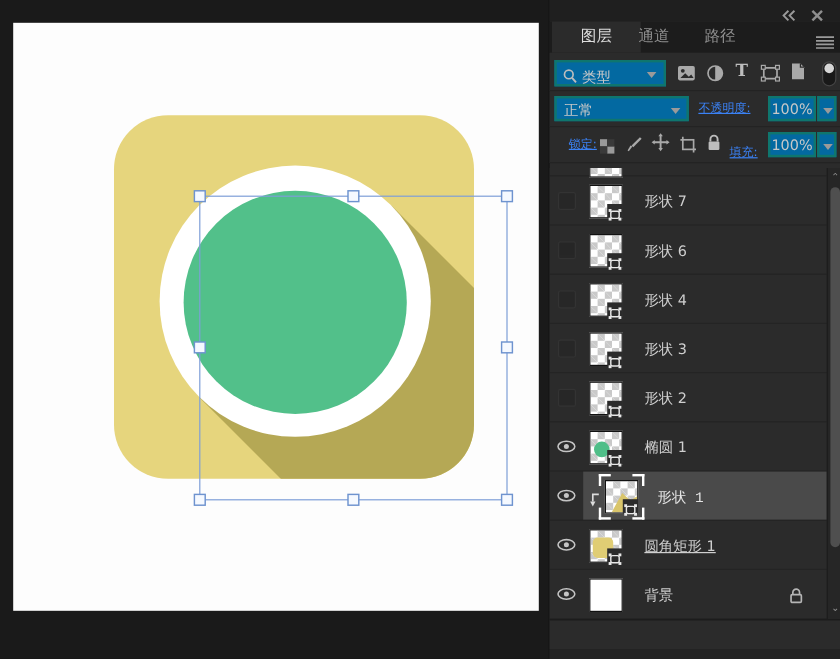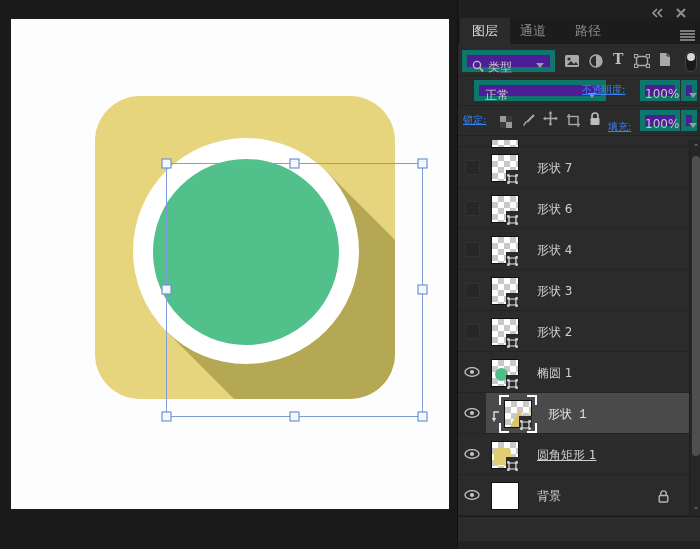--- a/index.html
+++ b/index.html
@@ -6,24 +6,24 @@
     font-family:"DejaVu Sans",sans-serif;-webkit-font-smoothing:antialiased;}
   .abs{position:absolute;}
   
   #canvas-area{left:0;top:0;width:457px;height:549px;background:#1a1a1a;}
   #doc{left:11px;top:19px;width:438px;height:490px;background:#fdfdfd;}
   #doc svg{display:block;}
   
   #panel{left:457px;top:0;width:243px;height:549px;background:#2b2b2b;border-left:1px solid #101010;box-sizing:border-box;}
   #panel-top{left:0;top:0;width:243px;height:18px;background:#1f1f1f;}
   #tabbar{left:0;top:18px;width:243px;height:26px;background:#1c1c1c;}
-  .tab{position:absolute;top:0;height:26px;line-height:26px;padding:0 12px;font-size:13px;color:#8f8f8f;}
+  .tab{position:absolute;top:0;height:26px;line-height:26px;padding:0 24px;font-size:13px;color:#8f8f8f;}
   .tab.active{background:#2b2b2b;color:#dedede;}
   .ctl-row{left:0;width:243px;background:#2b2b2b;border-bottom:1px solid #232323;box-sizing:border-box;}
-  .field{position:absolute;background:#4c1d95;border:5px solid #0f766e;box-sizing:border-box;color:#c8c8c8;font-size:12px;}
+  .field{position:absolute;background:#0369a1;border:2px solid #0f766e;box-sizing:border-box;color:#c8c8c8;font-size:12px;}
   .chev{position:absolute;width:0;height:0;border-left:4px solid transparent;border-right:4px solid transparent;border-top:5px solid #9a9a9a;}
   .lbl{position:absolute;color:#3b82f6;font-size:10px;white-space:nowrap;text-decoration:underline;}
   .fbtn{position:absolute;color:#b5b5b5;}
   
   #layer-list{left:0;top:140px;width:243px;height:376px;background:#2b2b2b;overflow:hidden;}
   .row{position:absolute;left:0;width:231px;height:41px;border-bottom:1px solid #242424;box-sizing:border-box;}
   .row .hl{position:absolute;left:28px;top:0;right:0;bottom:0;}
   .row.selected .hl{background:#4a4a4a;}
   .eyecell{position:absolute;left:0;top:0;width:28px;height:40px;display:flex;align-items:center;justify-content:center;}
   .hiddenbox{width:13px;height:13px;border:1px solid #3a3a3a;background:#242424;opacity:.55;border-radius:2px;}
@@ -157,35 +157,35 @@
           <path d="M1 1 H8 L11 4 V14 H1 Z" fill="#a9a9a9"></path>
           <path d="M8 1 V4 H11" fill="none" stroke="#2b2b2b" stroke-width="1"></path>
         </svg>
     </span>
     <span id="filter-toggle">
         <span class="knob"></span>
       </span>
   </div>
 
   <div class="abs ctl-row" style="top:76px;height:30px;">
-    <div class="field" style="left:16px;top:4px;width:132px;height:21px;line-height:19px;text-align:right;">
+    <div class="field" style="left:4px;top:4px;width:112px;height:21px;line-height:19px;text-align:right;">
       <span class="abs" style="left:6px;top:1px;">正常</span>
       <span class="chev" style="right:5px;top:8px;"></span>
     </div>
     <span class="lbl" style="left:124px;top:7px;">不透明度:</span>
     <div class="field" style="left:182px;top:4px;width:40px;height:21px;line-height:19px;text-align:center;">
       <span>100%</span>
     </div>
     <div class="field" style="left:223px;top:4px;width:16px;height:21px;">
       <span class="chev" style="left:3px;top:8px;"></span>
     </div>
   </div>
 
   <div class="abs ctl-row" style="top:106px;height:30px;">
-    <span class="lbl" style="left:5px;top:7px;">锁定:</span>
+    <span class="lbl" style="left:16px;top:7px;">锁定:</span>
     <span class="fbtn" style="left:42px;top:7px;">
       <svg width="12" height="12" viewBox="0 0 12 12">
           <rect width="6" height="6" fill="#9a9a9a"></rect>
           <rect x="6" y="6" width="6" height="6" fill="#9a9a9a"></rect>
           <rect x="6" width="6" height="6" fill="#3a3a3a"></rect>
           <rect y="6" width="6" height="6" fill="#3a3a3a"></rect>
         </svg>
     </span>
     <span class="fbtn" style="left:64px;top:6px;">
       <svg width="13" height="13" viewBox="0 0 13 13">

